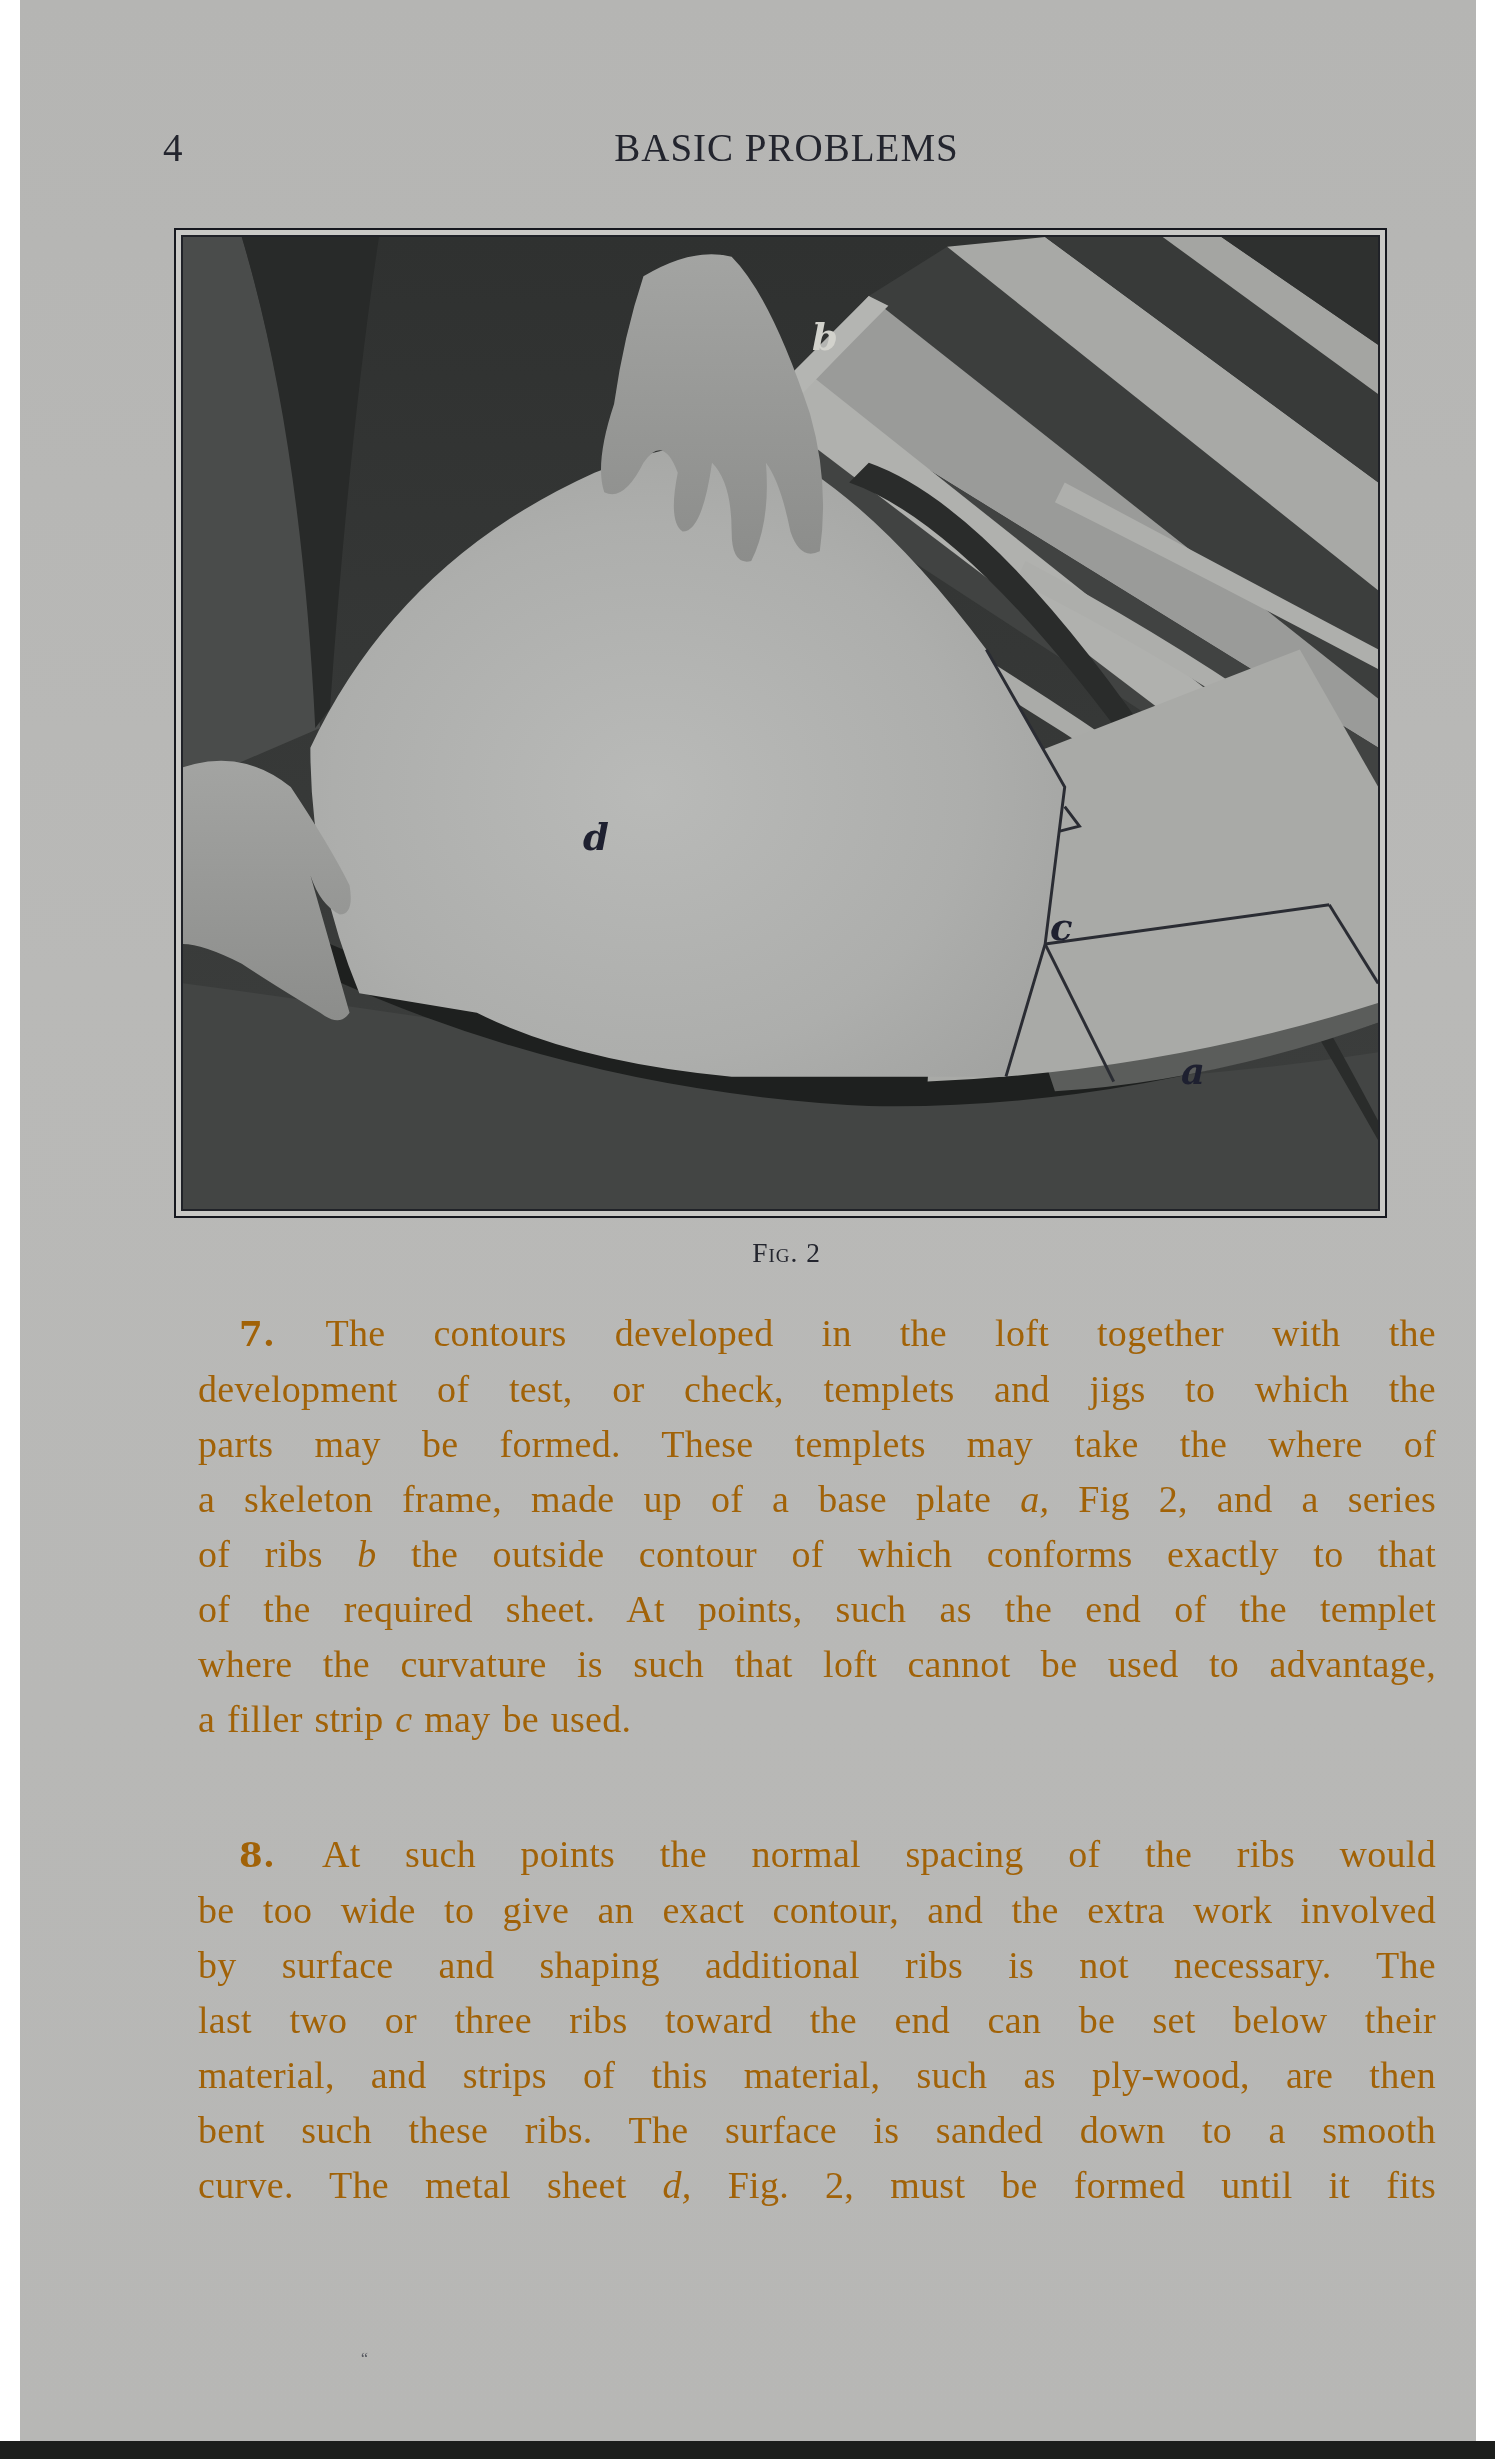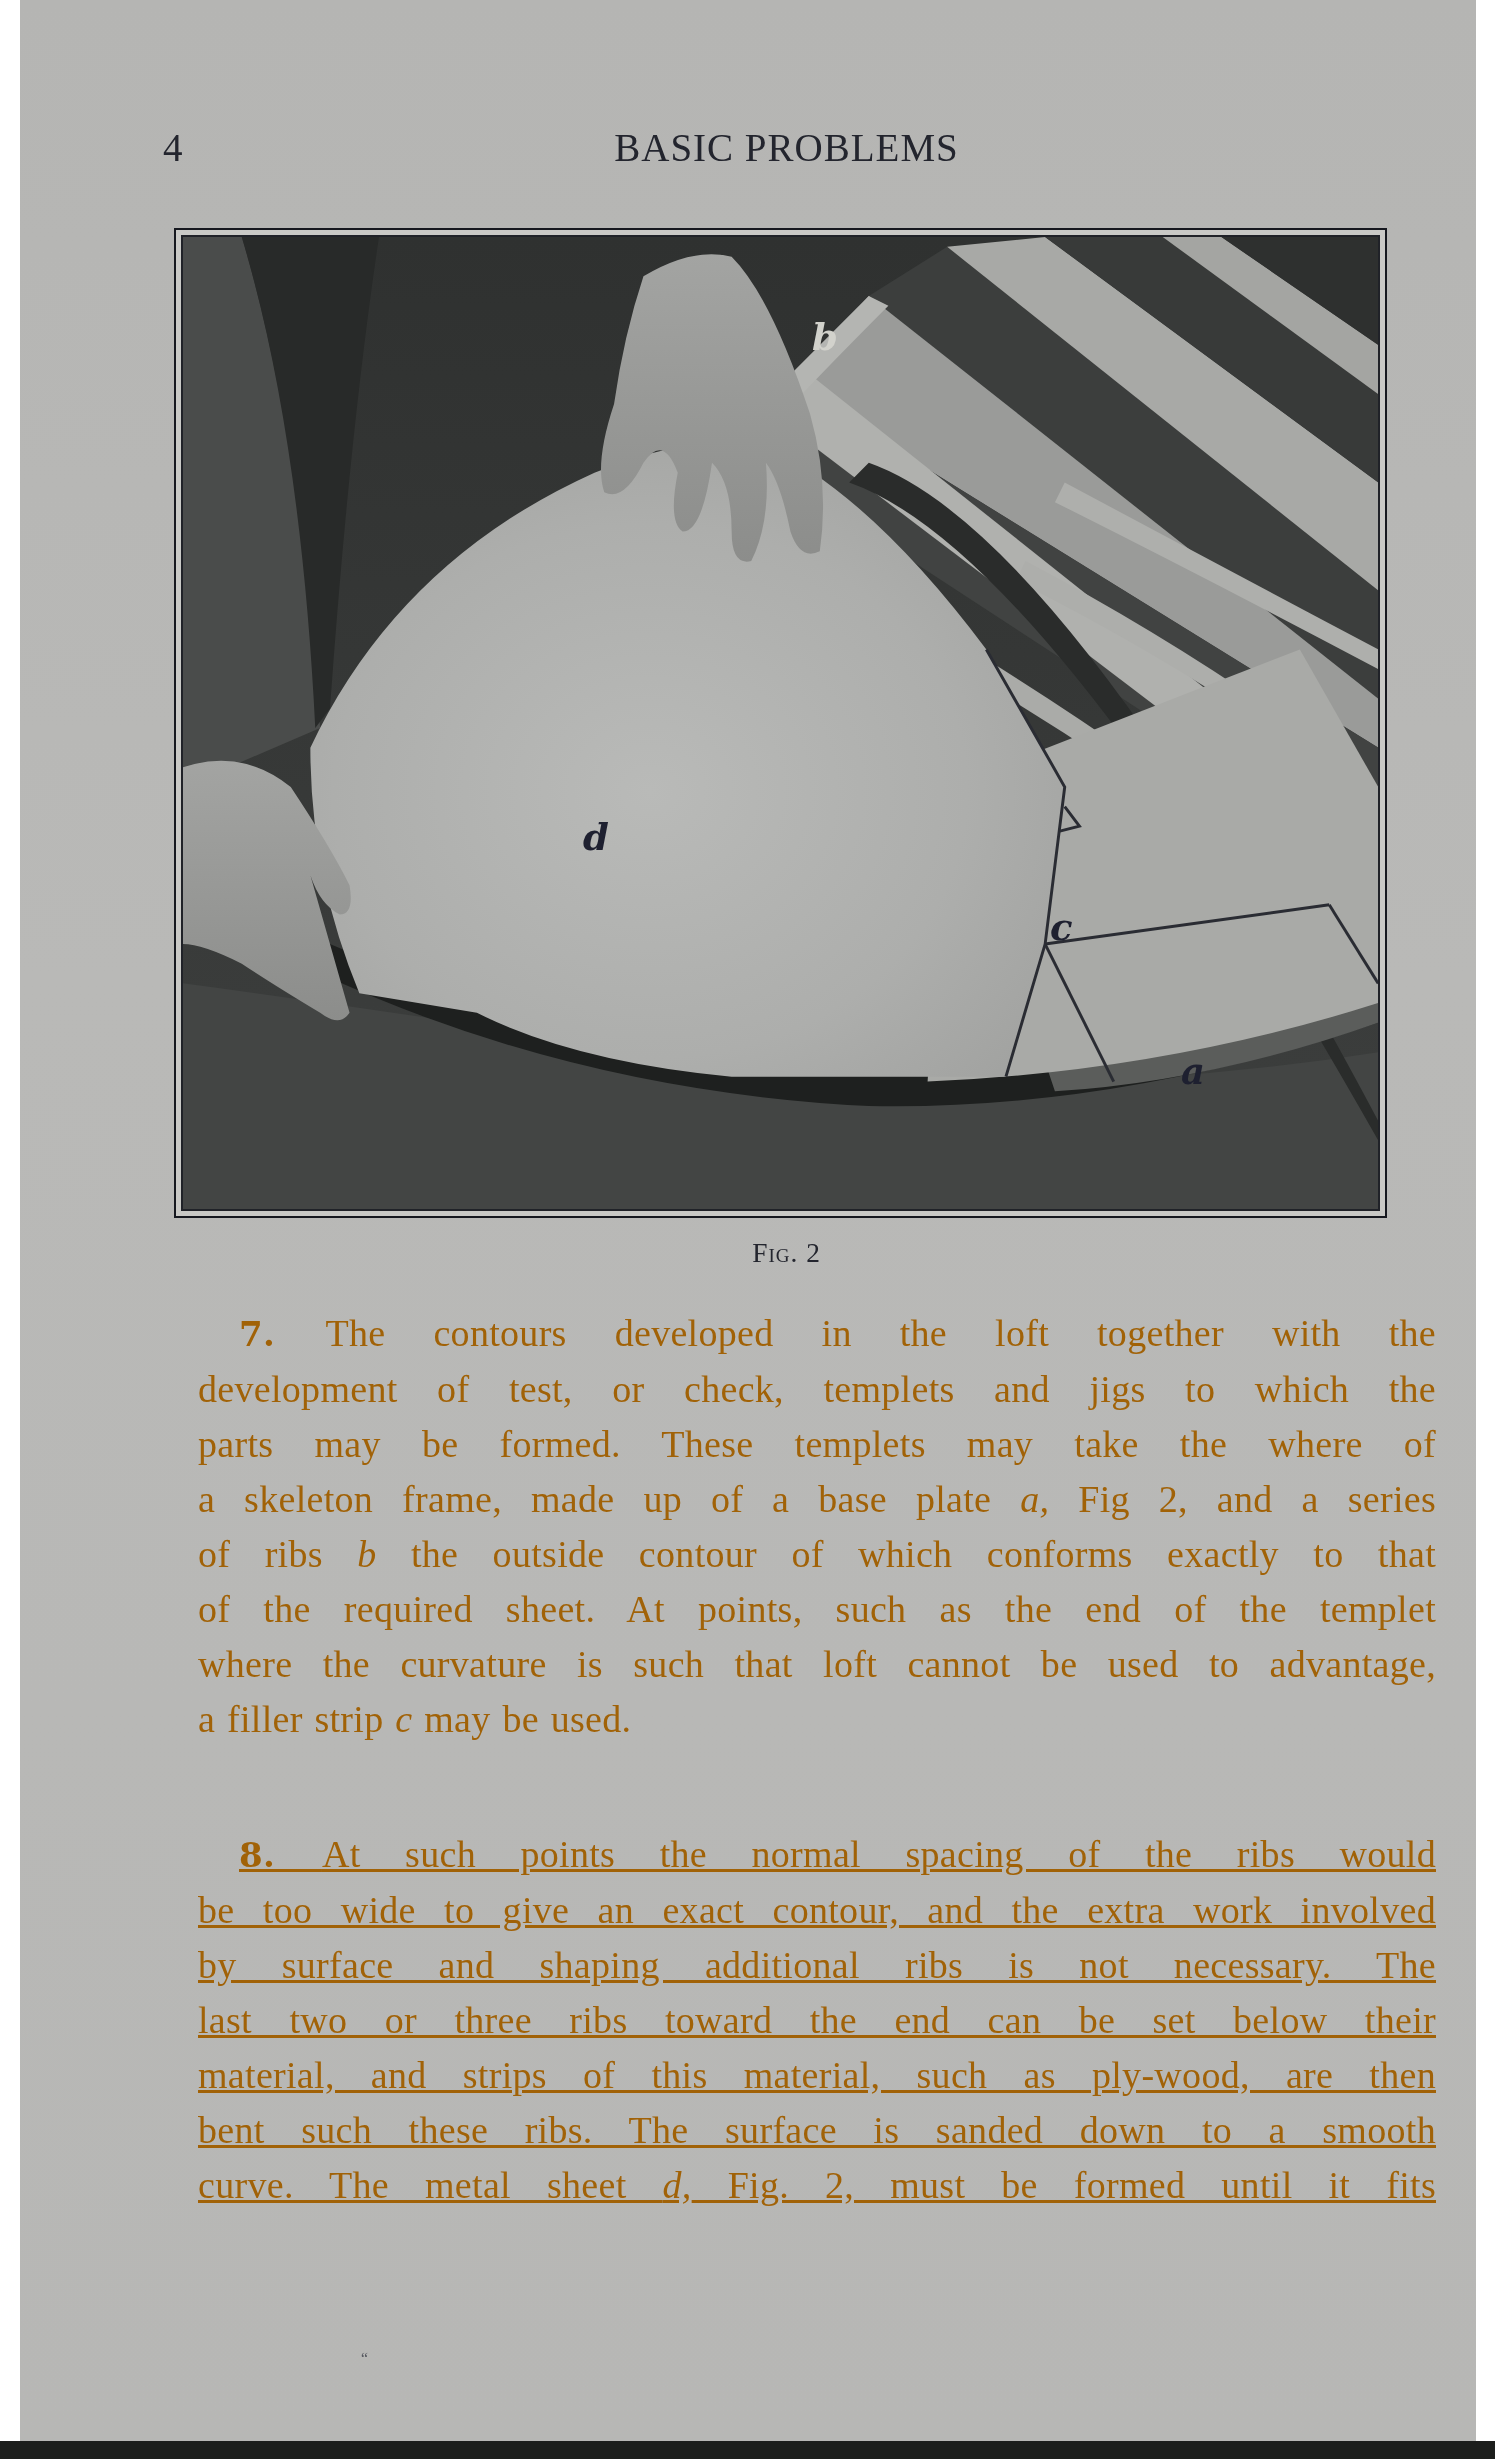--- a/index.html
+++ b/index.html
@@ -195,21 +195,21 @@
       <span class="line">development of test, or check, templets and jigs to which the</span>
       <span class="line">parts may be formed.  These templets may take the where of</span>
       <span class="line">a skeleton frame, made up of a base plate <em>a,</em> Fig 2, and a series</span>
       <span class="line">of ribs <em>b</em> the outside contour of which conforms exactly to that</span>
       <span class="line">of the required sheet.  At points, such as the end of the templet</span>
       <span class="line">where the curvature is such that loft cannot be used to advantage,</span>
       <span class="line last">a filler strip <em>c</em> may be used.</span>
     </div>
 </div>
 
-<div class="body-text" style="top: 1827px; text-decoration: underline;">
+<div class="body-text" style="top: 1827px;">
   <div class="para">
       <span class="line"><span class="indent"></span><span class="para-num">8. </span>At such points the normal spacing of the ribs would</span>
       <span class="line">be too wide to give an exact contour, and the extra work involved</span>
       <span class="line">by surface and shaping additional ribs is not necessary.  The</span>
       <span class="line">last two or three ribs toward the end can be set below their</span>
       <span class="line">material, and strips of this material, such as ply-wood, are then</span>
       <span class="line">bent such these ribs.  The surface is sanded down to a smooth</span>
       <span class="line">curve.  The metal sheet <em>d,</em> Fig. 2, must be formed until it fits</span>
     </div>
 </div>

